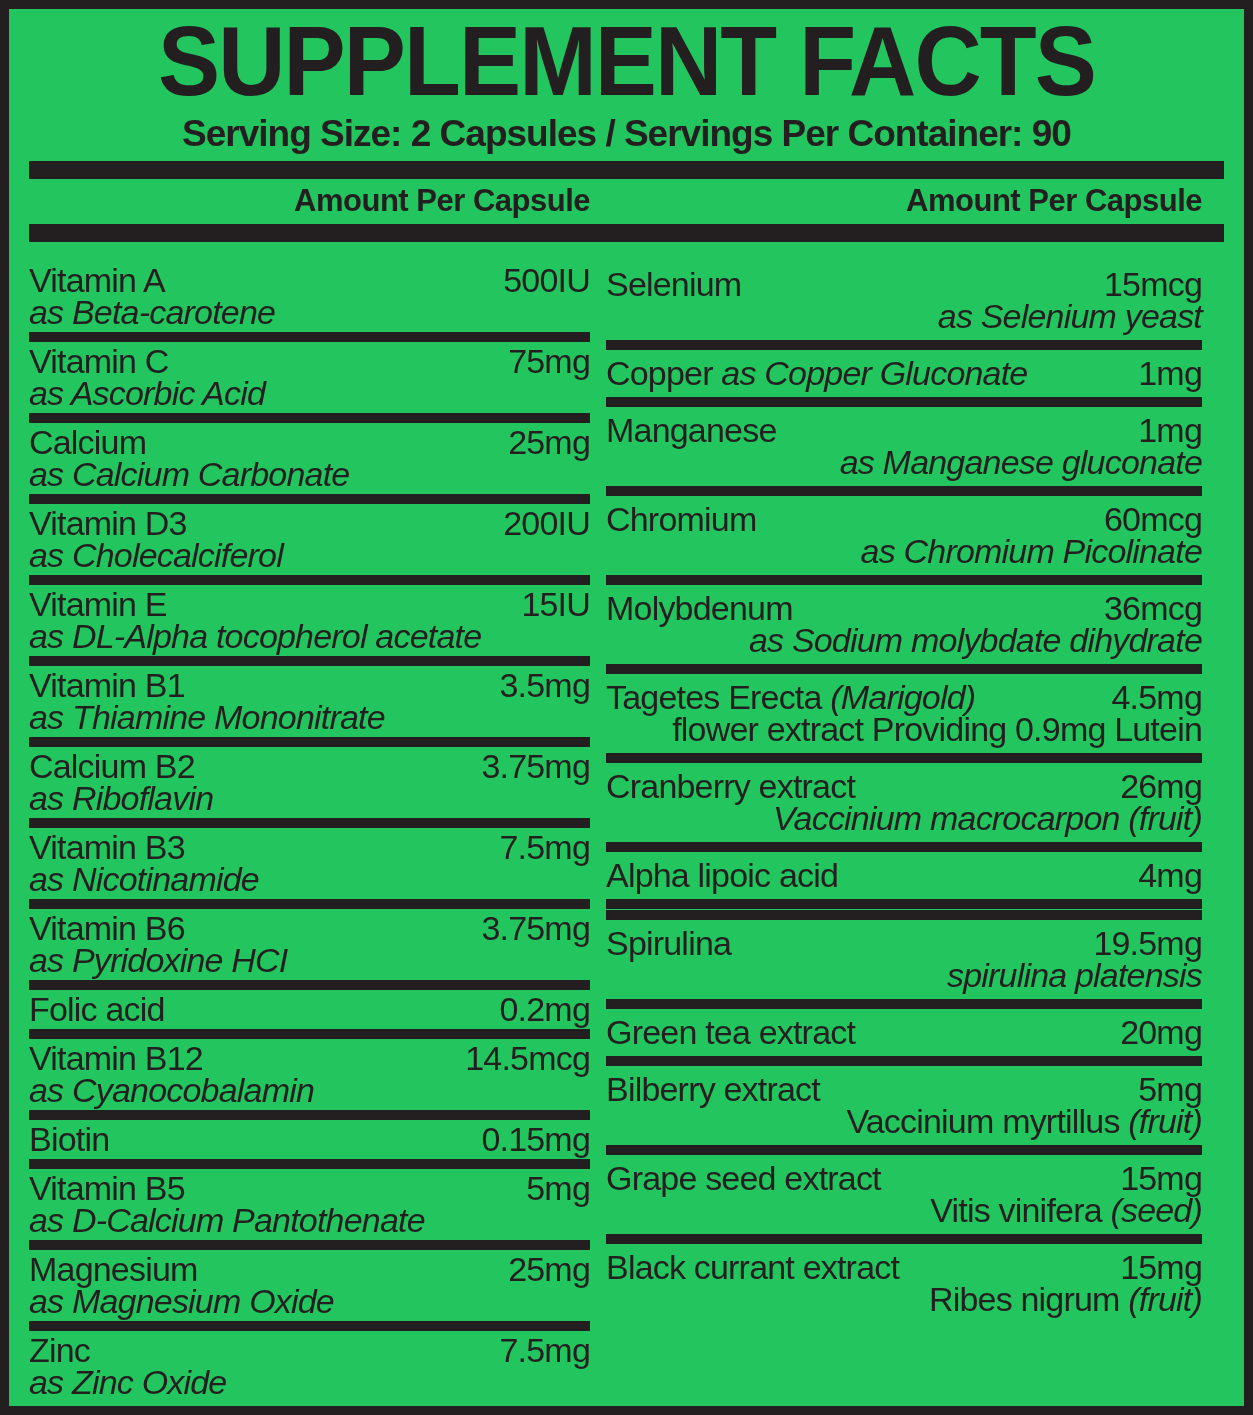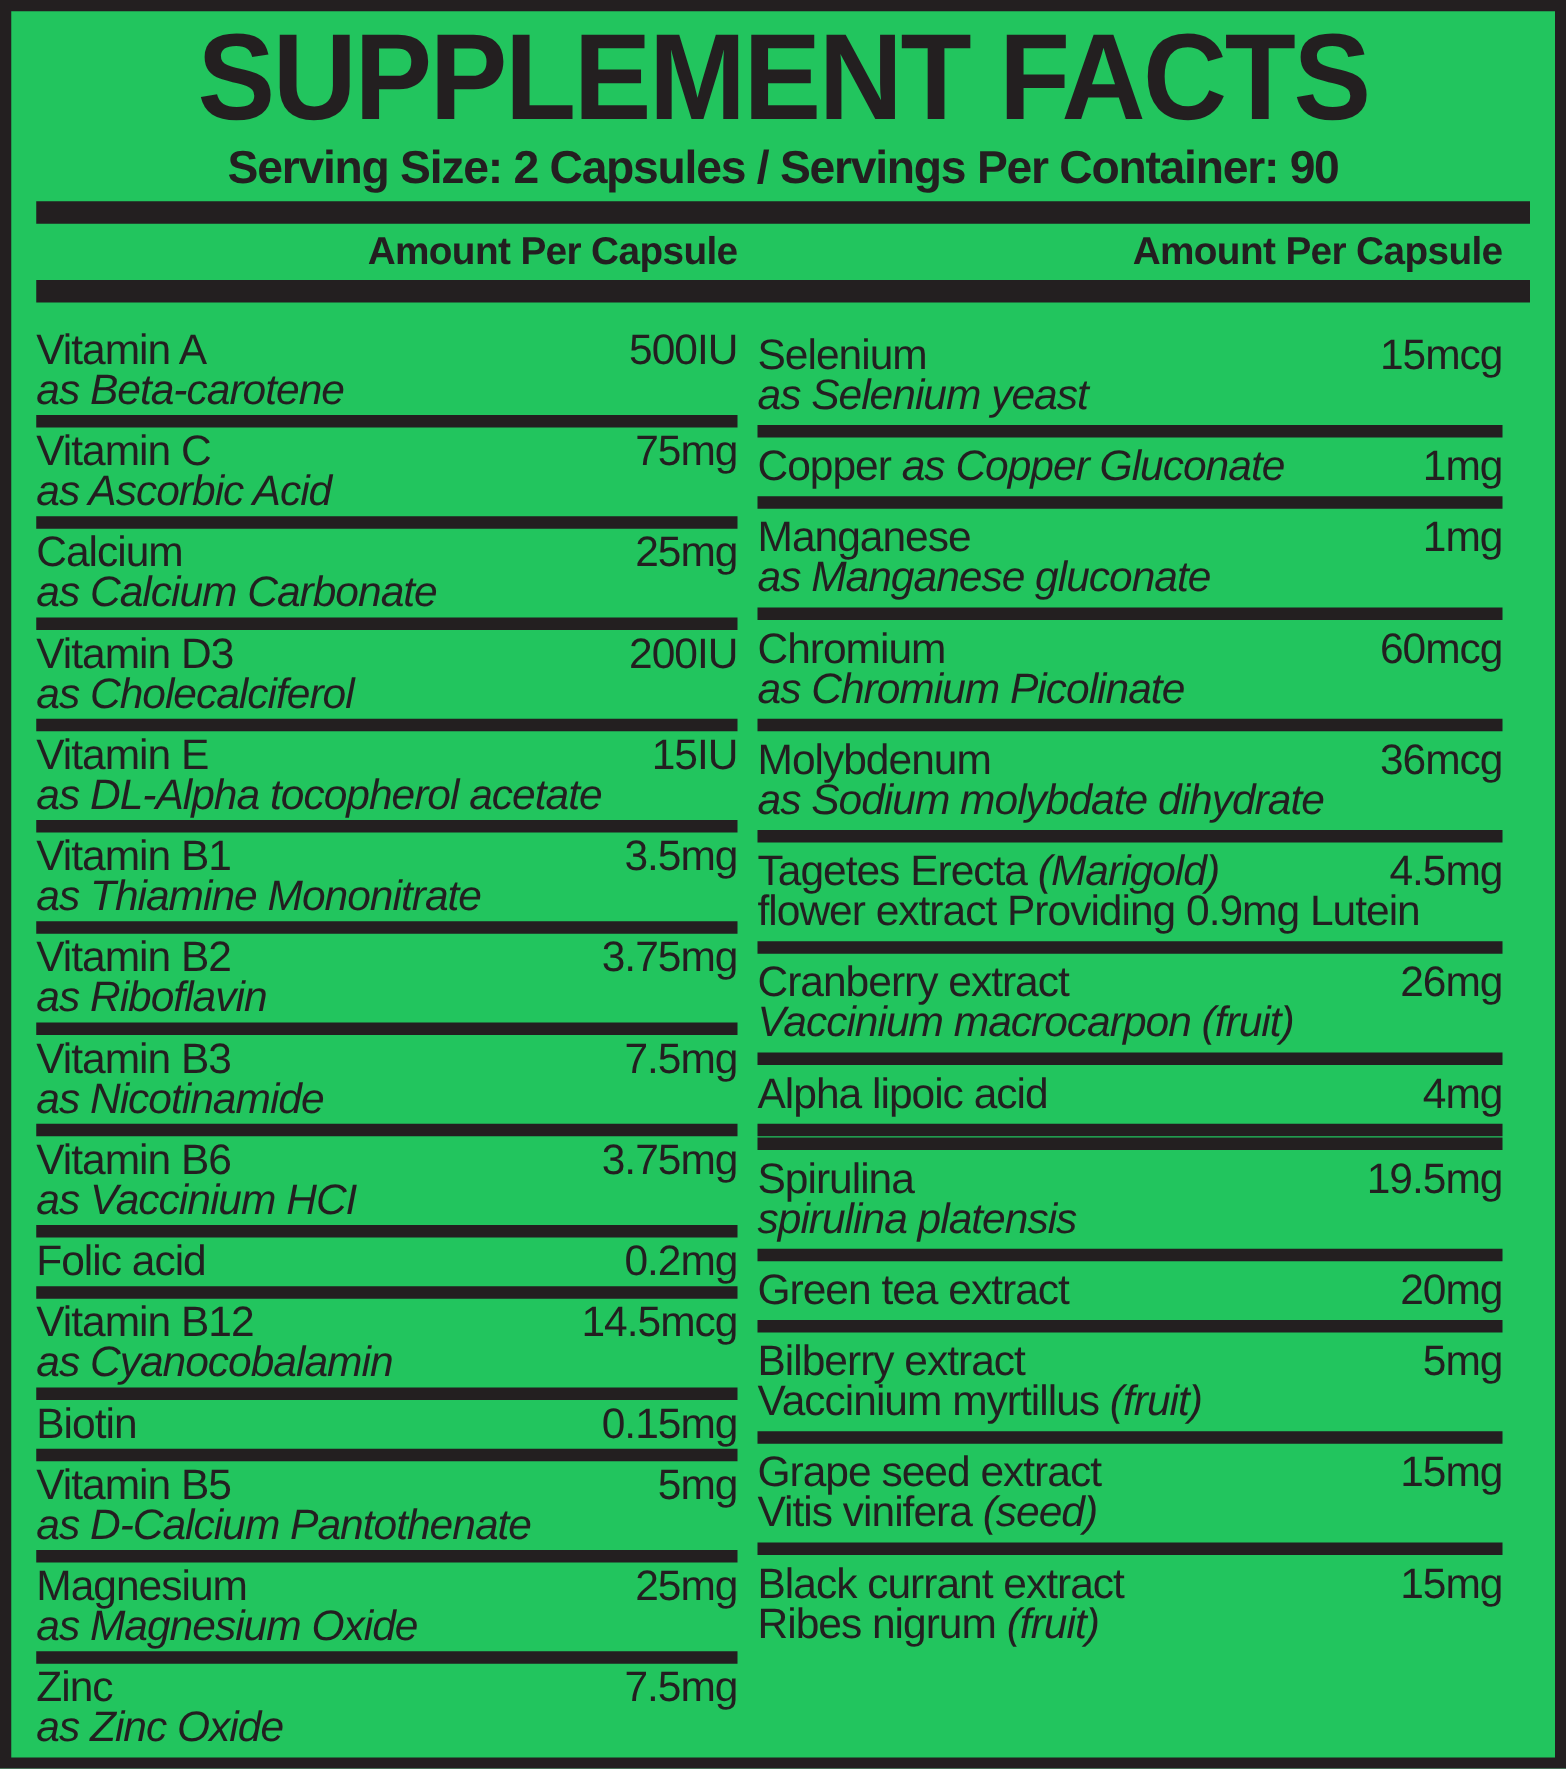--- a/index.html
+++ b/index.html
@@ -35,21 +35,21 @@
 
   .col-header {
     font-size:31px; font-weight:700; letter-spacing:-0.5px;
     text-align:right; padding:7px 0 8px 0; line-height:30px;
   }
 
   
   .columns { margin-top:20px; }
   .row { font-size:34px; line-height:31px; letter-spacing:-0.8px; }
   .col-left  .row { padding:3px 0; }
-  .col-right .row { padding:7px 0; }
+  .col-right .row { padding:7px 0;text-align:right; }
   .line1 { display:flex; justify-content:space-between; align-items:baseline; }
   .amount { white-space:nowrap; padding-left:12px; }
   .sub { margin-top:1px; }
   .it { font-style:italic; }
   .rule { height:10px; background:#231f20; margin:1px 0; }
 </style>
 </head>
 <body>
 
 <div class="label">
@@ -124,21 +124,21 @@
       <span class="name"><span class="rm">Vitamin B1</span></span>
       <span class="amount">3.5mg</span>
     </div>
     <div class="sub"><span class="it">as Thiamine Mononitrate</span></div>
   </div>
 
   <div class="rule"></div>
 
   <div class="row">
     <div class="line1">
-      <span class="name"><span class="rm">Vitamin B2</span></span>
+      <span class="name"><span class="rm">Calcium B2</span></span>
       <span class="amount">3.75mg</span>
     </div>
     <div class="sub"><span class="it">as Riboflavin</span></div>
   </div>
 
   <div class="rule"></div>
 
   <div class="row">
     <div class="line1">
       <span class="name"><span class="rm">Vitamin B3</span></span>
@@ -147,21 +147,21 @@
     <div class="sub"><span class="it">as Nicotinamide</span></div>
   </div>
 
   <div class="rule"></div>
 
   <div class="row">
     <div class="line1">
       <span class="name"><span class="rm">Vitamin B6</span></span>
       <span class="amount">3.75mg</span>
     </div>
-    <div class="sub"><span class="it">as Vaccinium HCI</span></div>
+    <div class="sub"><span class="it">as Pyridoxine HCI</span></div>
   </div>
 
   <div class="rule"></div>
 
   <div class="row">
     <div class="line1">
       <span class="name"><span class="rm">Folic acid</span></span>
       <span class="amount">0.2mg</span>
     </div>
 

